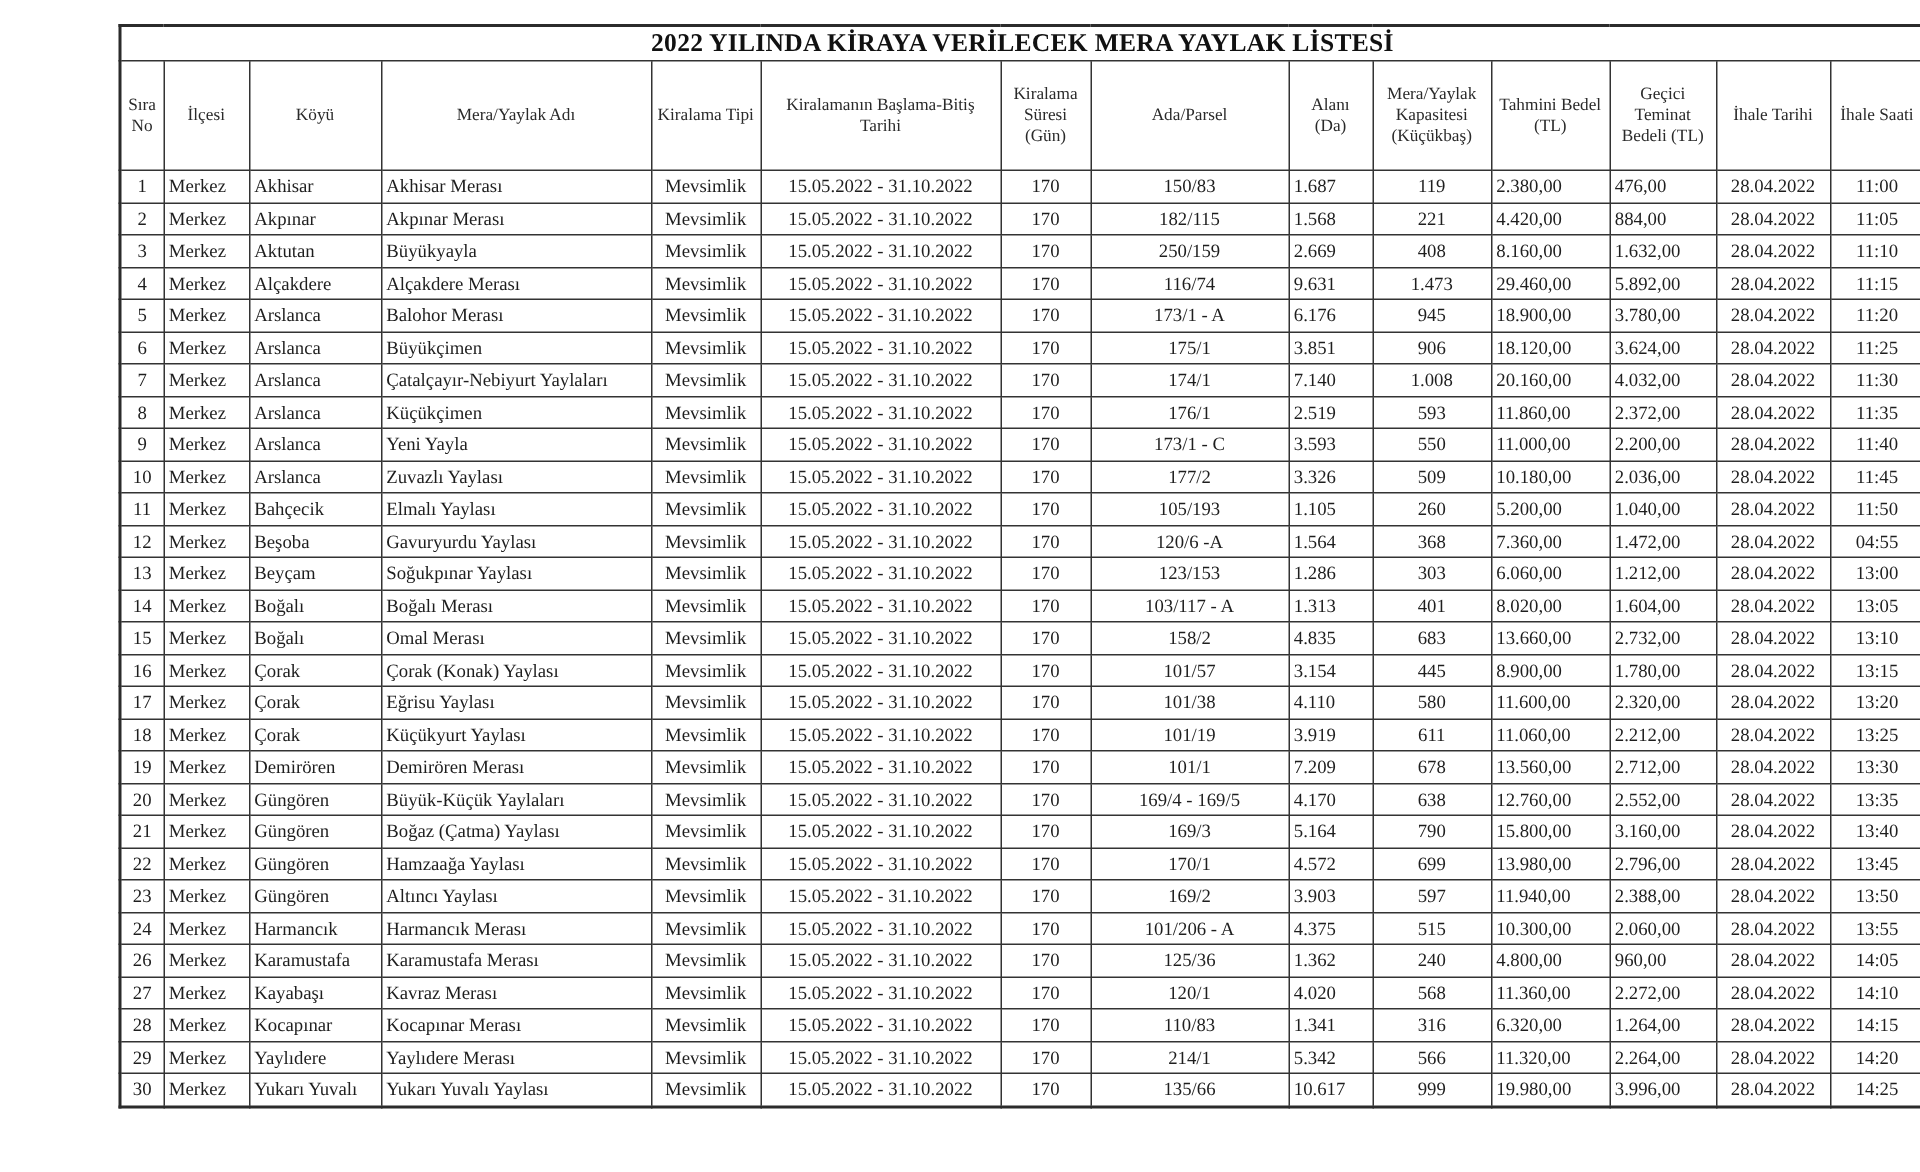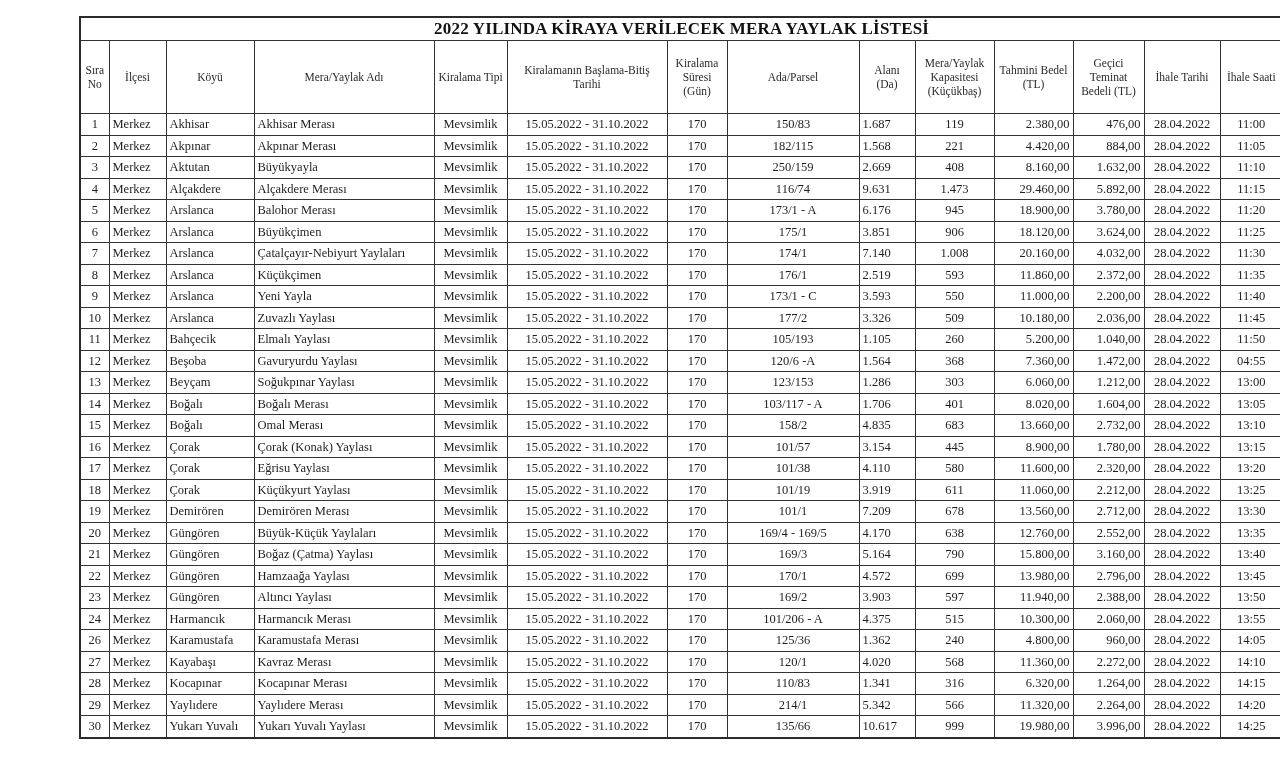--- a/index.html
+++ b/index.html
@@ -40,21 +40,21 @@
       color: #2a2a2a;
     }
     tbody td {
       height: 20.5px;
       font-size: 12.5px;
       line-height: 14px;
       color: #1e1e1e;
     }
     .c { text-align: center; }
     .l { text-align: left; }
-    .r { text-align: right; }
+    .r { text-align: left; }
   </style>
 </head>
 <body>
 
 <div class="doc">
   <table>
     <colgroup>
       <col style="width:29px">
       <col style="width:57px">
       <col style="width:88px">
@@ -302,21 +302,21 @@
         </tr>
         <tr>
           <td class="c">14</td>
           <td class="l">Merkez</td>
           <td class="l">Boğalı</td>
           <td class="l">Boğalı Merası</td>
           <td class="c">Mevsimlik</td>
           <td class="c">15.05.2022 - 31.10.2022</td>
           <td class="c">170</td>
           <td class="c">103/117 - A</td>
-          <td class="l">1.706</td>
+          <td class="l">1.313</td>
           <td class="c">401</td>
           <td class="r">8.020,00</td>
           <td class="r">1.604,00</td>
           <td class="c">28.04.2022</td>
           <td class="c">13:05</td>
         </tr>
         <tr>
           <td class="c">15</td>
           <td class="l">Merkez</td>
           <td class="l">Boğalı</td>

